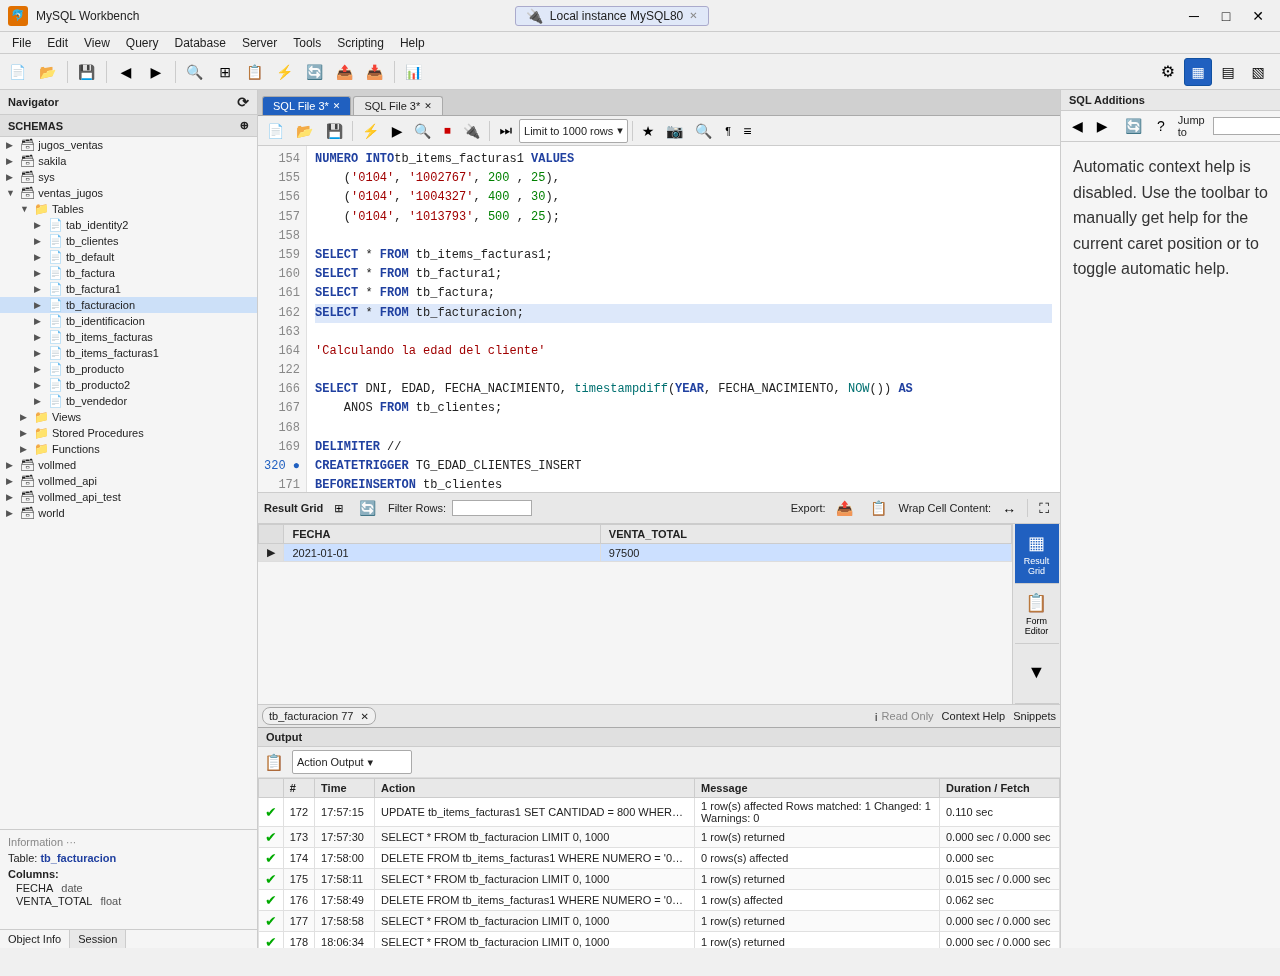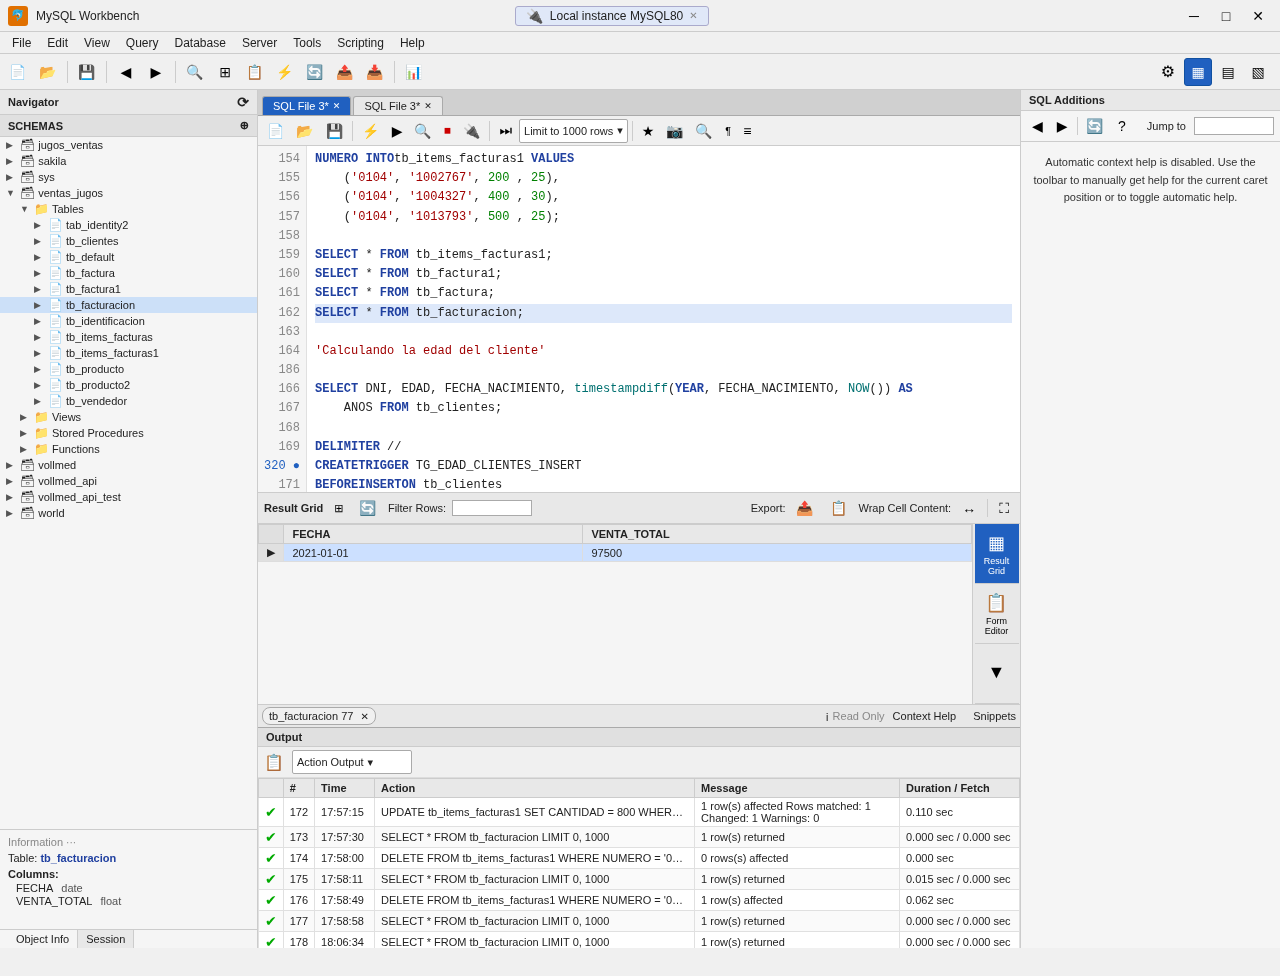--- a/index.html
+++ b/index.html
@@ -47,21 +47,21 @@
     #info-section { padding: 6px 8px; font-size: 11px; background: #f5f5f5; border-top: 1px solid #ccc; min-height: 100px; }
     #info-section .info-title { color: #2040a0; font-weight: bold; margin-bottom: 4px; }
     #info-section .info-label { font-weight: bold; margin: 4px 0 2px; }
     #info-section .info-row { display: flex; gap: 8px; margin: 1px 0 1px 8px; }
     #info-section .col-name { font-size: 11px; }
     #info-section .col-type { font-size: 11px; color: #555; }
 
     
     #nav-bottom-tabs { display: flex; border-top: 1px solid #ccc; }
     .nav-bottom-tab { padding: 3px 8px; font-size: 11px; cursor: pointer; border-right: 1px solid #ccc; background: #e8e8e8; }
-    .nav-bottom-tab.active { background: #f5f5f5; margin-left: 8px; }
+    .nav-bottom-tab.active { background: #f5f5f5; }
 
     
     #sql-tabs { background: #d0d0d0; height: 26px; display: flex; align-items: flex-end; padding-left: 4px; border-bottom: 1px solid #aaa; }
     .sql-tab { background: #e8e8e8; border: 1px solid #aaa; border-bottom: none; padding: 3px 10px; font-size: 11px; cursor: pointer; display: flex; align-items: center; gap: 4px; margin-right: 2px; border-radius: 3px 3px 0 0; }
     .sql-tab.active { background: #2060c0; color: white; }
     .sql-tab .tab-close { font-size: 9px; cursor: pointer; }
 
     
     #editor-toolbar { background: #f0f0f0; height: 30px; display: flex; align-items: center; padding: 0 4px; border-bottom: 1px solid #ccc; gap: 2px; }
     .ed-btn { height: 24px; padding: 0 4px; display: flex; align-items: center; justify-content: center; border: 1px solid transparent; background: transparent; cursor: pointer; border-radius: 2px; font-size: 14px; }
@@ -81,24 +81,24 @@
 
     
     #result-area { border-top: 1px solid #ccc; background: #f5f5f5; }
     #result-grid-toolbar { display: flex; align-items: center; padding: 3px 6px; background: #f5f5f5; border-bottom: 1px solid #ddd; font-size: 11px; gap: 6px; }
     #result-table { width: 100%; border-collapse: collapse; font-size: 11px; }
     #result-table th { background: #e8e8e8; border: 1px solid #ccc; padding: 3px 8px; text-align: left; font-weight: bold; }
     #result-table td { border: 1px solid #ddd; padding: 2px 8px; background: white; }
     #result-table tr.selected td { background: #cce0ff; }
 
     
-    #right-panel { width: 260px; background: #f5f5f5; border-left: 1px solid #ccc; display: flex; flex-direction: column; }
+    #right-panel { width: 220px; background: #f5f5f5; border-left: 1px solid #ccc; display: flex; flex-direction: column; }
     #sql-additions-header { padding: 4px 8px; background: #e8e8e8; border-bottom: 1px solid #ccc; font-size: 11px; font-weight: bold; display: flex; align-items: center; justify-content: space-between; }
     #sql-additions-toolbar { display: flex; align-items: center; padding: 3px 6px; border-bottom: 1px solid #ccc; gap: 4px; }
-    #sql-additions-content { padding: 12px; font-size: 11px; color: #333; line-height: 1.6; flex: 1; text-align: center; }
+    #sql-additions-content { padding: 12px; font-size: 16px; color: #333; line-height: 1.6; flex: 1; }
     .jump-to-input { font-size: 11px; border: 1px solid #aaa; padding: 2px 4px; width: 80px; }
 
     
     #output-area { border-top: 1px solid #aaa; background: #f5f5f5; }
     #output-header { background: #e0e0e0; padding: 3px 8px; font-size: 11px; font-weight: bold; border-bottom: 1px solid #ccc; }
     #output-toolbar { display: flex; align-items: center; padding: 3px 6px; background: #f0f0f0; border-bottom: 1px solid #ddd; gap: 6px; font-size: 11px; }
     #output-table { width: 100%; border-collapse: collapse; font-size: 11px; }
     #output-table th { background: #e8e8e8; border: 1px solid #ccc; padding: 3px 6px; text-align: left; font-size: 11px; }
     #output-table td { border: 1px solid #e0e0e0; padding: 2px 6px; background: white; font-size: 11px; }
     #output-table tr:nth-child(even) td { background: #fafafa; }
@@ -419,21 +419,21 @@
           <span class="ln">155</span>
           <span class="ln">156</span>
           <span class="ln">157</span>
           <span class="ln">158</span>
           <span class="ln">159</span>
           <span class="ln">160</span>
           <span class="ln">161</span>
           <span class="ln">162</span>
           <span class="ln">163</span>
           <span class="ln">164</span>
-          <span class="ln">186</span>
+          <span class="ln">122</span>
           <span class="ln">166</span>
           <span class="ln">167</span>
           <span class="ln">168</span>
           <span class="ln">169</span>
           <span class="ln marked">320 ●</span>
           <span class="ln">171</span>
         </div>
         <div id="code-content">
           <div class="code-line"><span class="kw">NUMERO INTO</span> <span>tb_items_facturas1 </span><span class="kw">VALUES</span></div>
           <div class="code-line">    (<span class="str">'0104'</span>, <span class="str">'1002767'</span>, <span class="num">200</span> , <span class="num">25</span>),</div>
@@ -509,21 +509,21 @@
 
         <div style="display:flex; align-items:center; background:#e8e8e8; border-top:1px solid #ccc; padding:2px 4px; font-size:11px;">
           <span style="padding:2px 6px; background:#f0f0f0; border:1px solid #aaa; border-radius:8px; cursor:pointer;">
             <span>tb_facturacion 77</span>
             <span style="margin-left:4px; cursor:pointer; font-size:10px;">✕</span>
           </span>
           <div style="flex:1;"></div>
           <span style="margin-right:4px;">ℹ</span>
           <span style="color:#888; margin-right:8px;">Read Only</span>
           <span style="cursor:pointer; margin-right:8px;">Context Help</span>
-          <span style="cursor:pointer;margin-left:9px;">Snippets</span>
+          <span style="cursor:pointer;">Snippets</span>
         </div>
       </div>
 
       <div id="output-area">
         <div id="output-header">Output</div>
         <div id="output-toolbar">
           <span style="font-size:16px; margin-right:2px;">📋</span>
           <div class="tb-dropdown" style="min-width:120px;">
             <span>Action Output</span>
             <span style="margin-left:4px;">▾</span>

